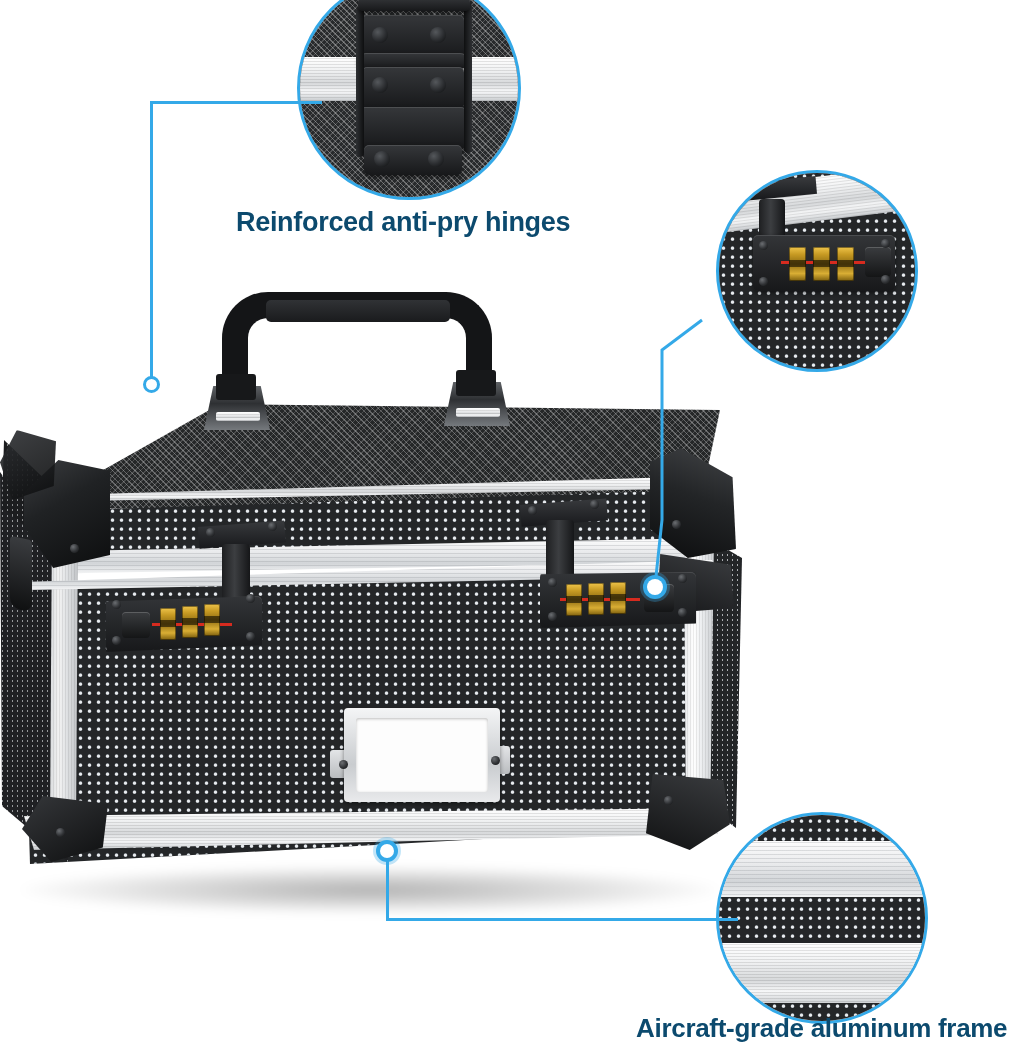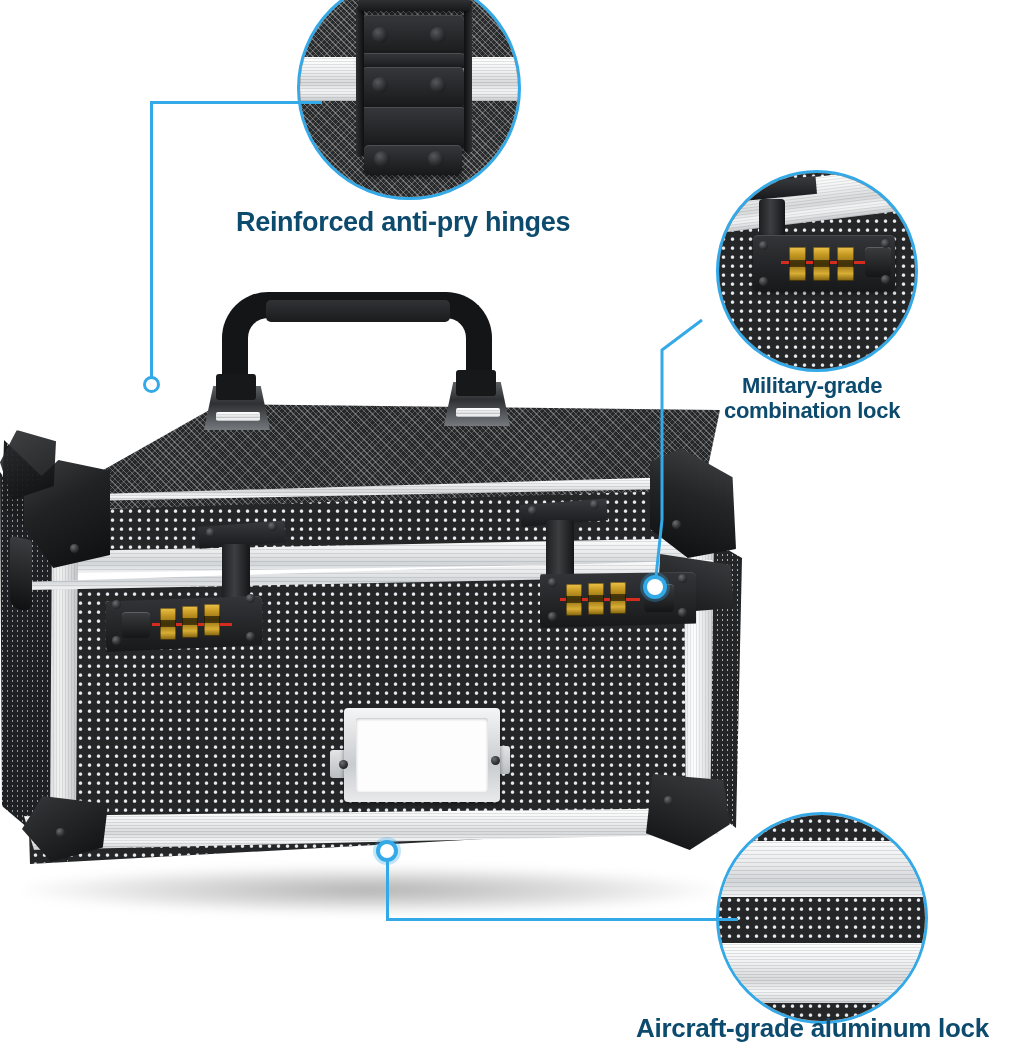--- a/index.html
+++ b/index.html
@@ -388,31 +388,29 @@
     <div class="screw" style="left:162px; top:66px;"></div>
     <div class="screw" style="left:40px; top:104px;"></div>
     <div class="screw" style="left:162px; top:102px;"></div>
   </div>
 
   <svg style="position:absolute; left:0; top:0; width:1024px; height:1061px; pointer-events:none;">
     <path d="M 702 320 L 662 350 L 662 520 L 655 586" fill="none" stroke="#34a9e8" stroke-width="3"></path>
   </svg>
   <div class="node-dot" style="left:643px; top:575px; width:24px; height:24px;"></div>
 
-  <div class="callout-label" id="label-lock">Military-grade
-combination lock</div>
 
   <div class="bubble" style="left:716px; top:812px; width:212px; height:212px;">
     <div class="bubble-inner" style="background:#e8eaec;"></div>
     <div class="b-band tex-dots" style="top:-6px; height:34px;"></div>
     <div class="b-band tex-alu-band" style="top:26px; height:58px;"></div>
     <div class="b-band tex-dots" style="top:82px; height:48px;"></div>
     <div class="b-band tex-alu" style="top:128px; height:62px;"></div>
     <div class="b-band tex-dots" style="top:188px; height:30px;"></div>
   </div>
 
   <div class="lead lead-v" style="left:386px; top:850px; height:70px;"></div>
   <div class="lead lead-h" style="left:386px; top:918px; width:352px;"></div>
   <div class="node-dot" style="left:376px; top:840px; width:22px; height:22px;"></div>
 
-  <div class="callout-label" id="label-frame">Aircraft-grade aluminum lock</div>
+  <div class="callout-label" id="label-frame">Aircraft-grade aluminum frame</div>
 
 </div>
 
 </body></html>

